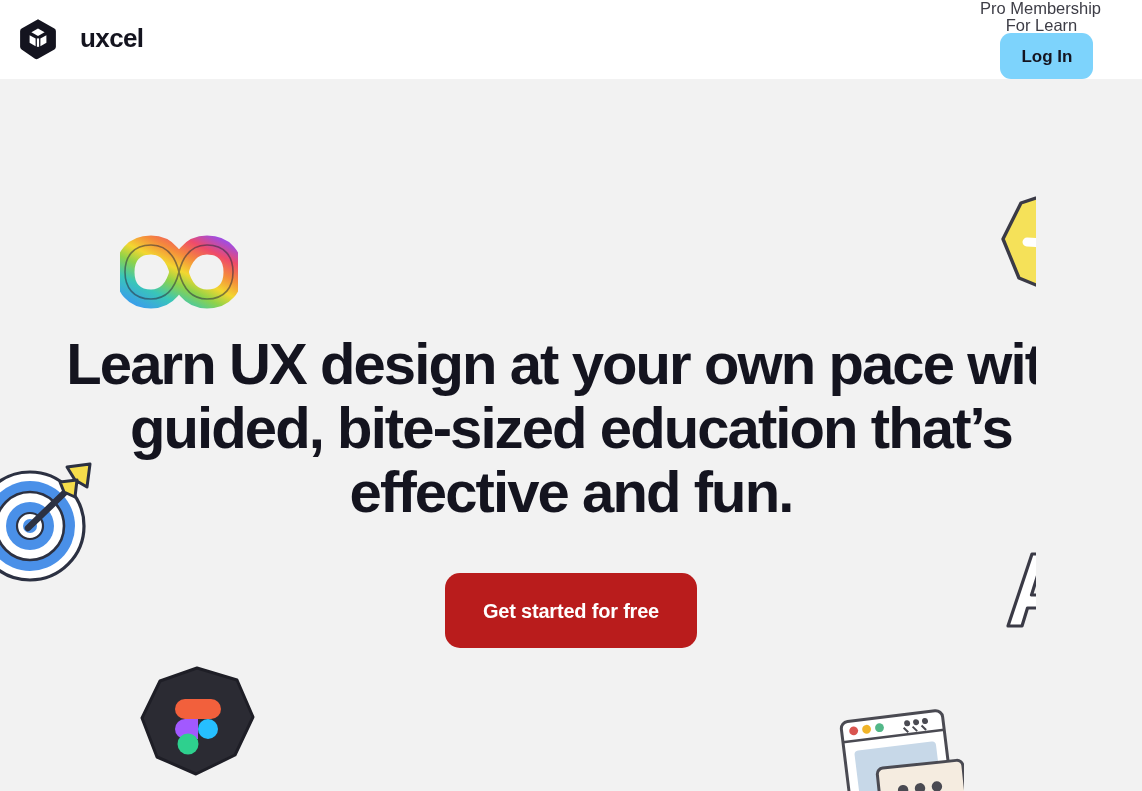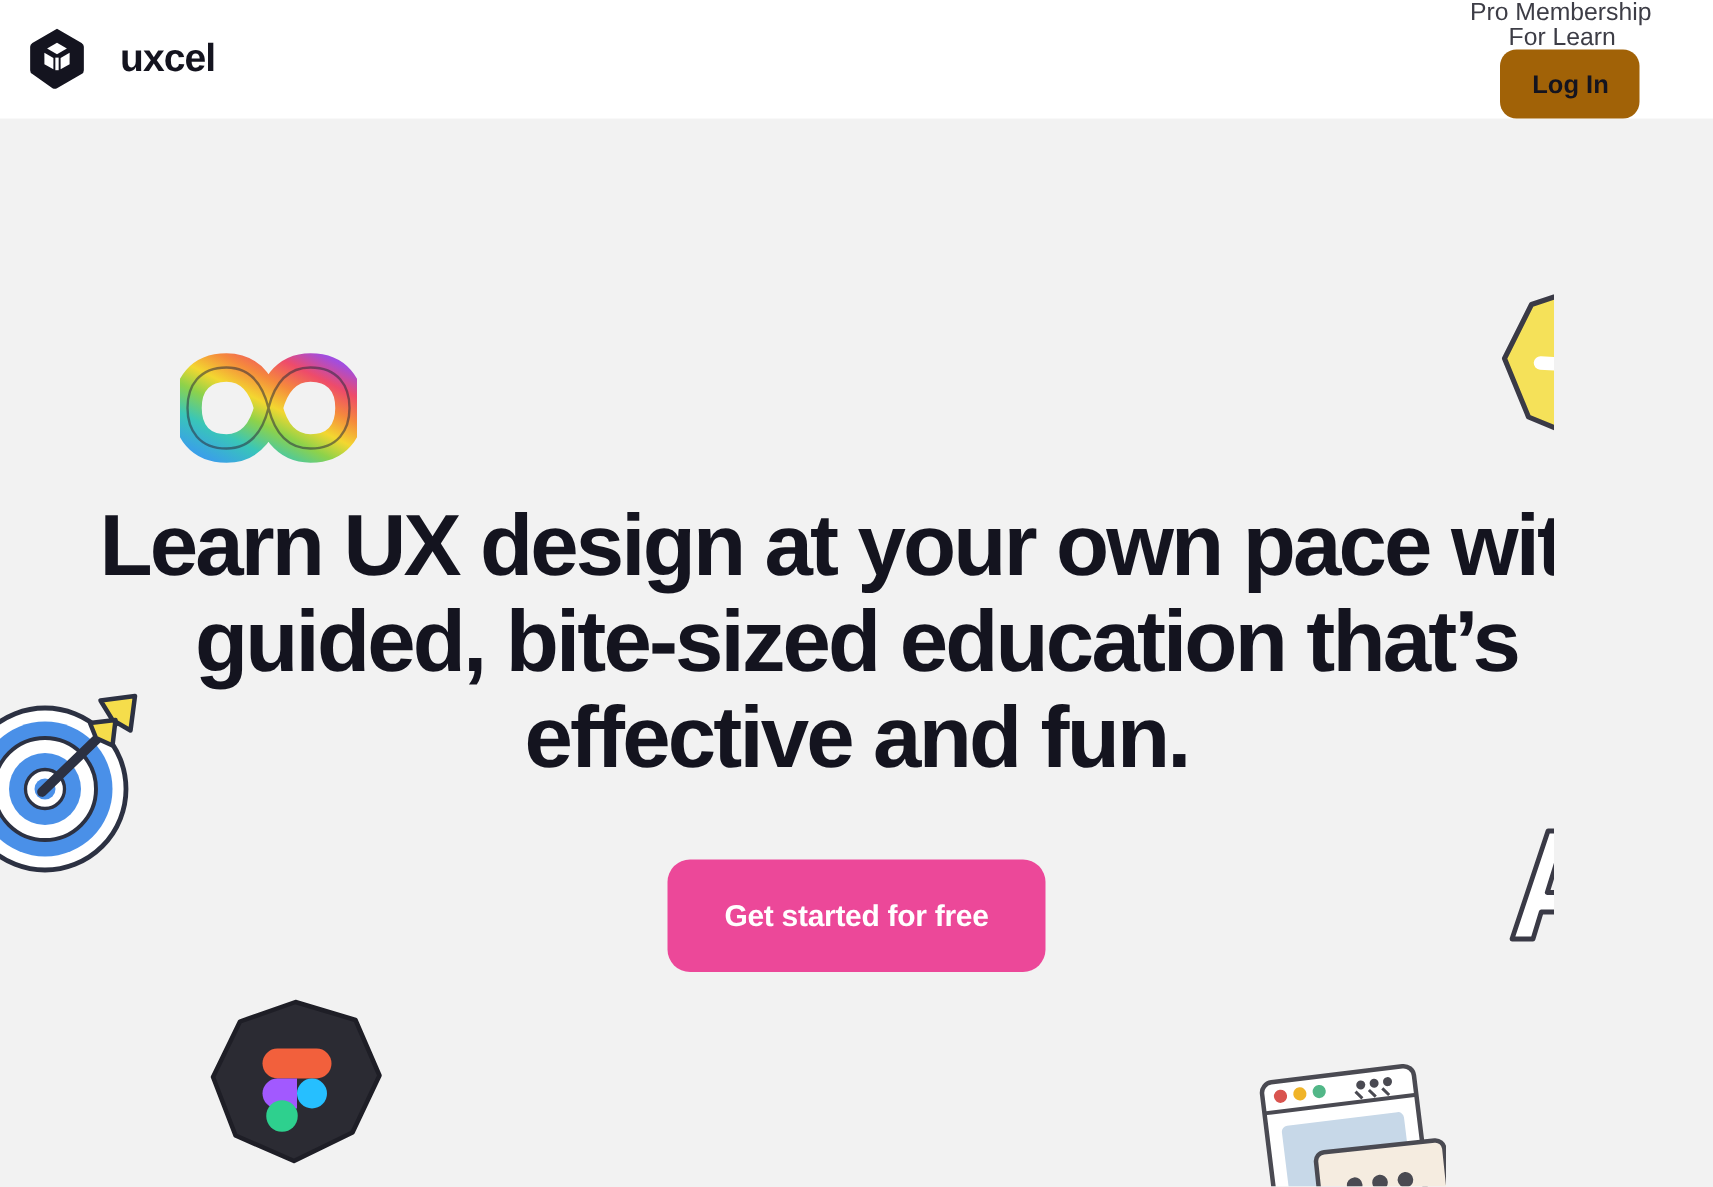--- a/index.html
+++ b/index.html
@@ -75,21 +75,21 @@
     border: none;
     border-radius: 11px;
     font-family: "Liberation Sans", sans-serif;
     font-weight: bold;
     cursor: pointer;
     white-space: nowrap;
     line-height: 1;
   }
 
   .btn-login {
-    background: #a16207;
+    background: #7dd3fc;
     color: #14141f;
     font-size: 17px;
     height: 49px;
     padding: 0 21px;
     margin-right: 12px;
   }
 
   .btn-start {
     background: #5b2bf0;
     color: #ffffff;
@@ -124,21 +124,21 @@
 
   .cta-wrap {
     position: absolute;
     top: 494px;
     left: 0;
     width: 1142px;
     text-align: center;
   }
 
   .btn-cta {
-    background: #ec4899;
+    background: #b91c1c;
     color: #ffffff;
     font-size: 20px;
     font-weight: bold;
     height: 75px;
     padding: 0 38px;
     border-radius: 15px;
     letter-spacing: -0.2px;
   }
 
   

